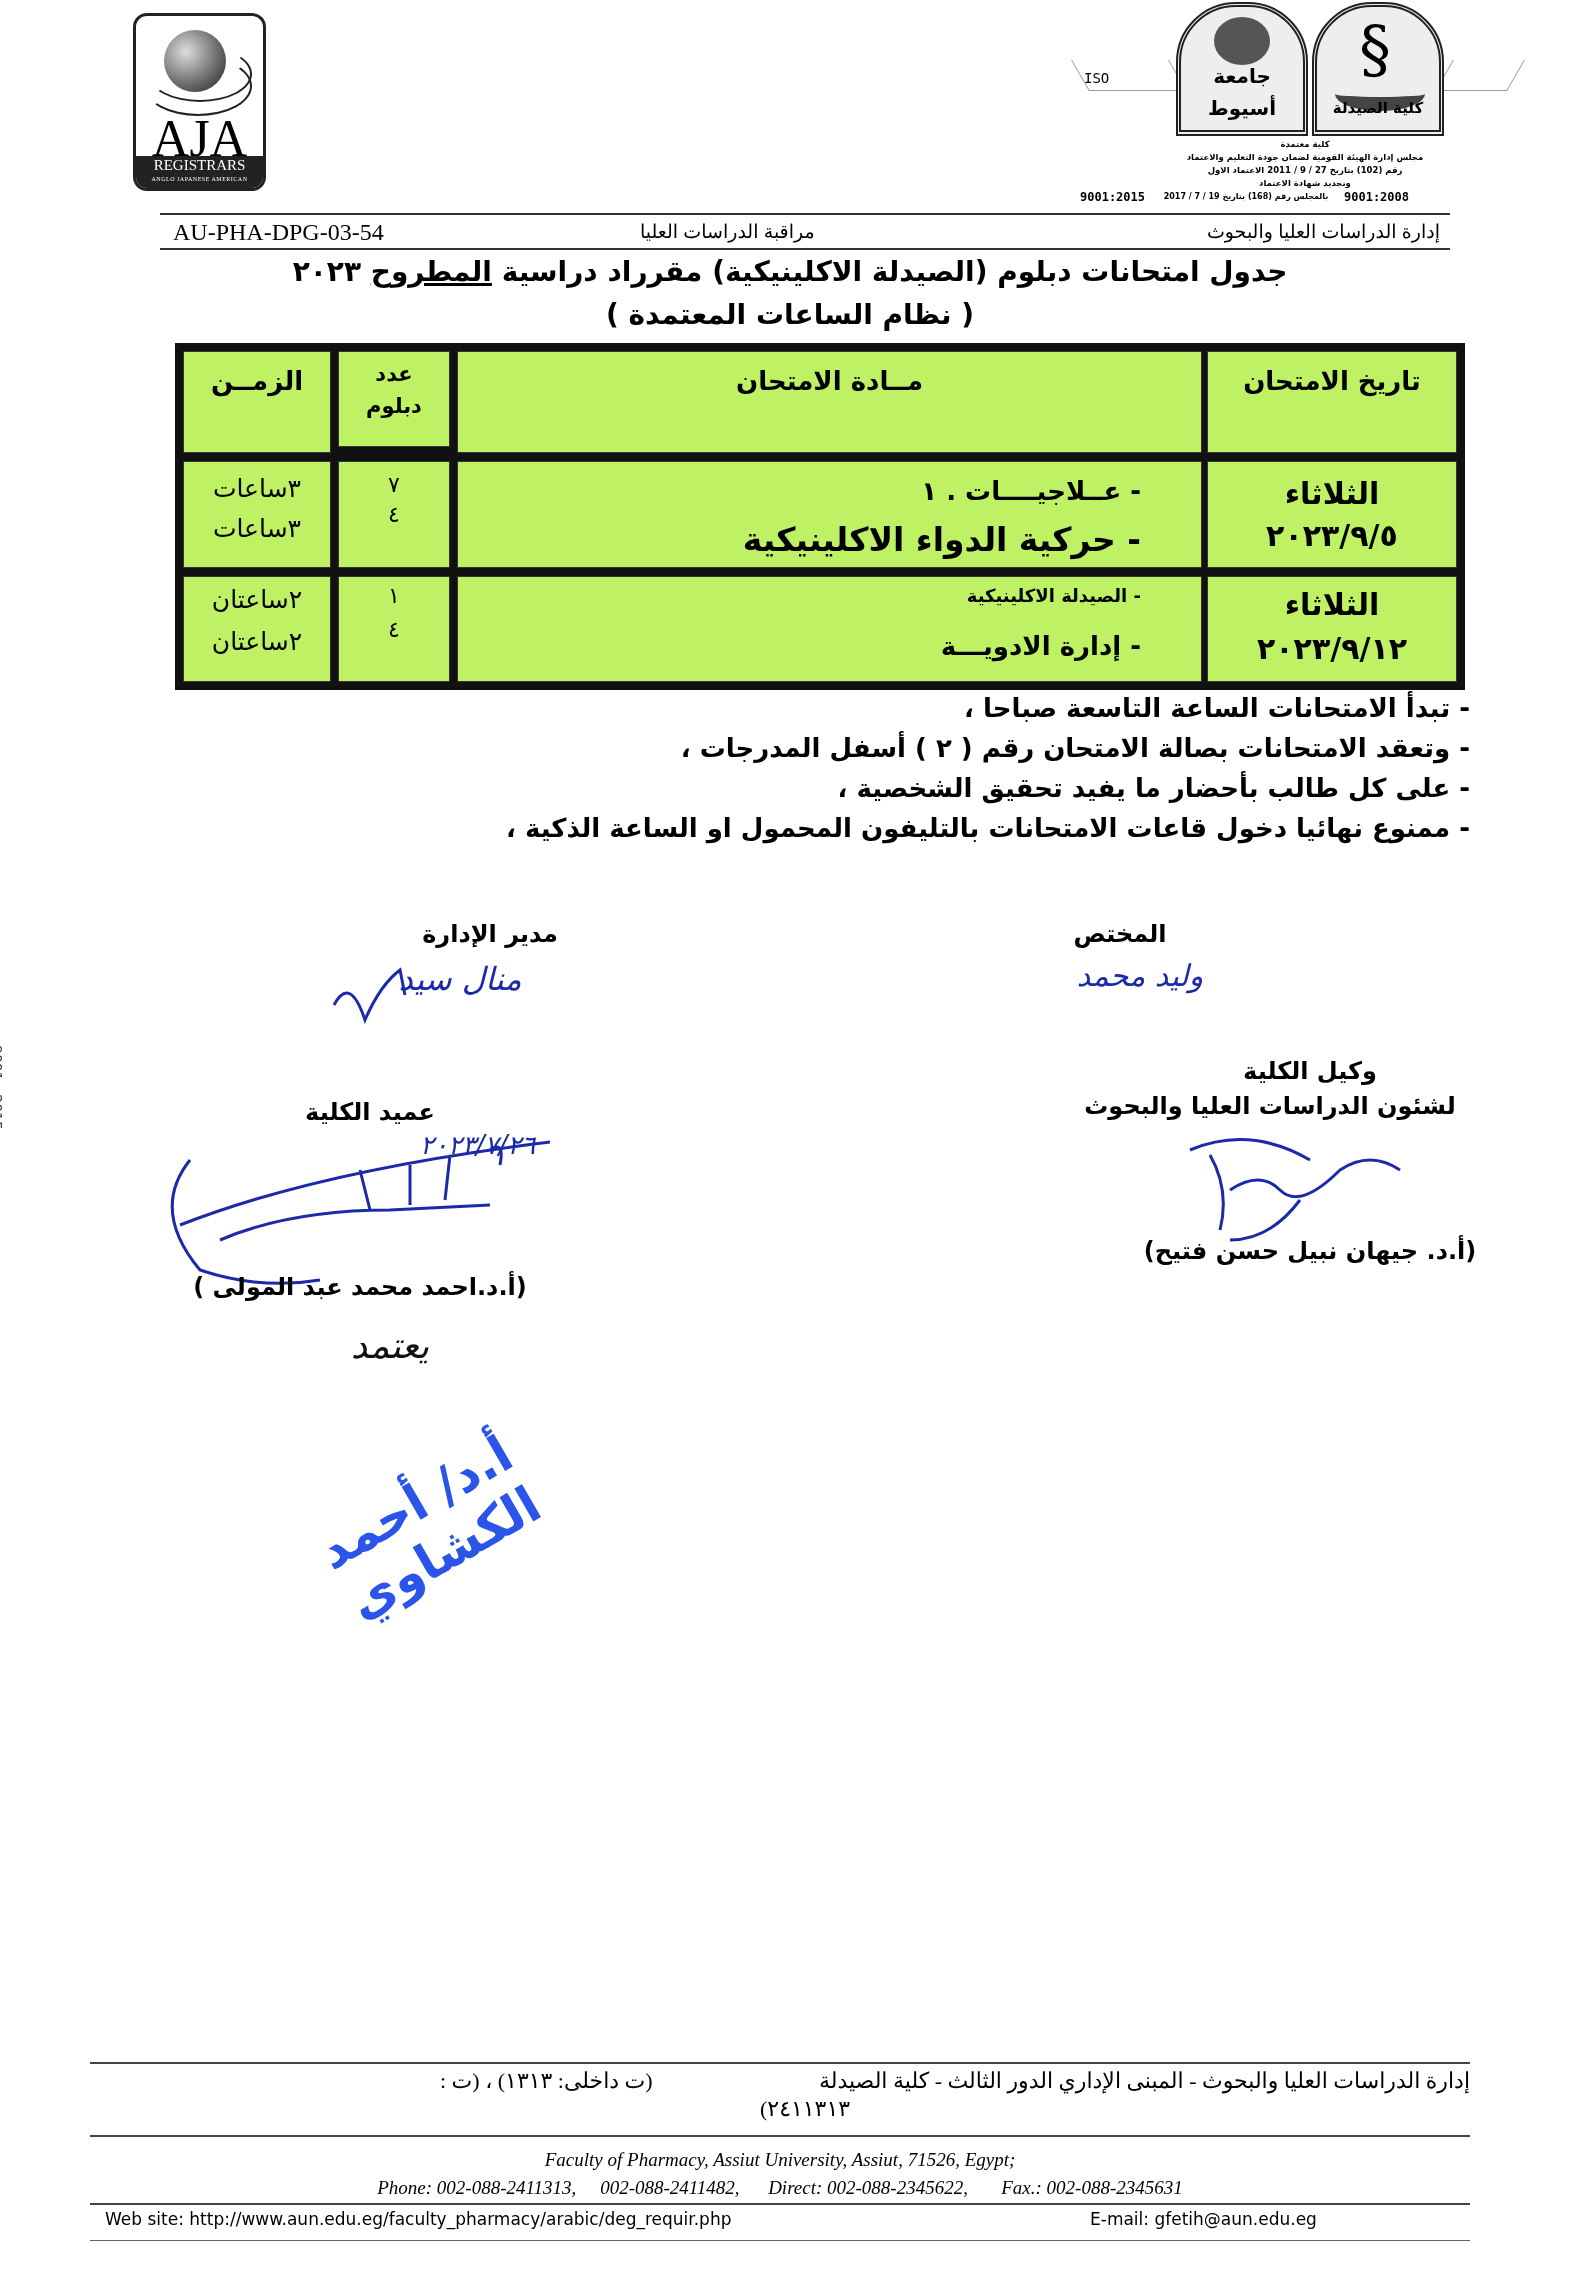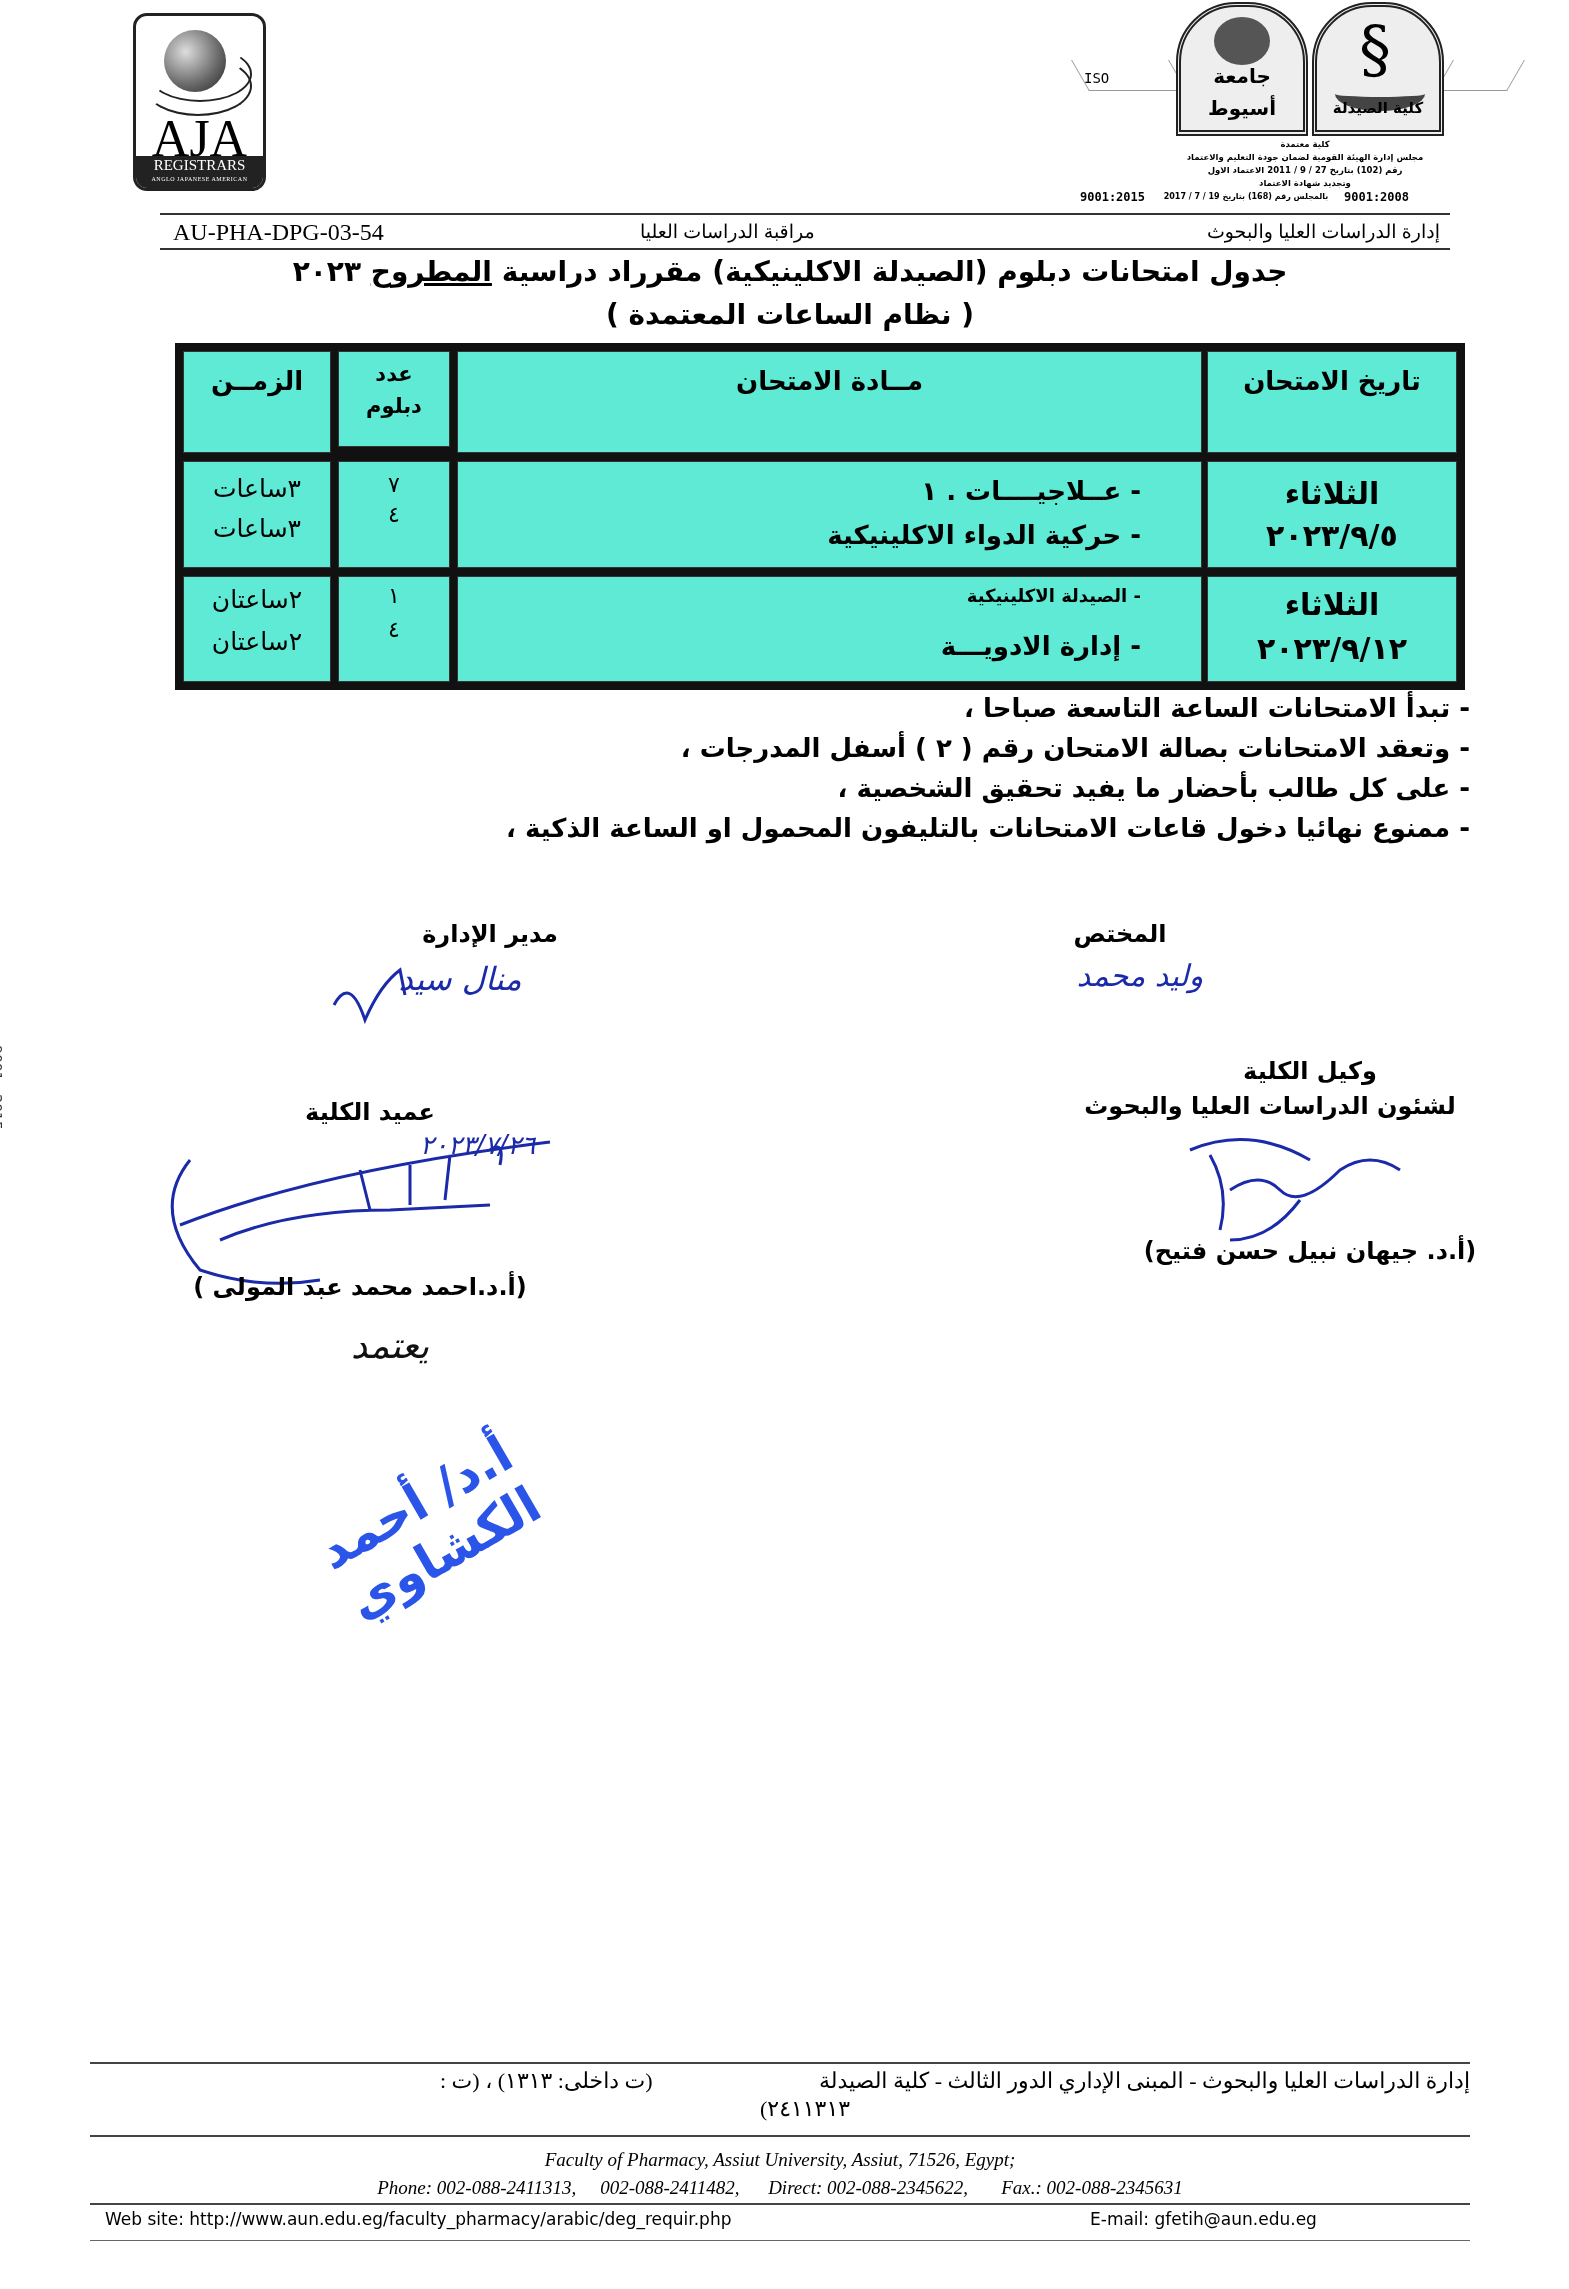--- a/index.html
+++ b/index.html
@@ -29,21 +29,21 @@
   .wing{position:absolute;border:1px solid #999;}
   
   .hline{position:absolute;height:2px;background:#333;}
   .hdr-code{left:173px;top:218px;font-family:"Liberation Serif",serif;font-size:24px;line-height:28px;}
   .hdr-mid{left:640px;top:218px;font-family:"Liberation Sans",sans-serif;font-size:19px;line-height:28px;}
   .hdr-right{left:1080px;top:218px;font-family:"Liberation Sans",sans-serif;font-size:19px;line-height:28px;width:360px;text-align:right;}
   .title{left:150px;width:1280px;text-align:center;font-weight:bold;font-size:28px;line-height:34px;}
   .title u{text-decoration:underline;text-decoration-thickness:3px;}
   
   .tbl{left:175px;top:343px;width:1290px;height:347px;background:#111;box-sizing:border-box;}
-  .cell{position:absolute;background:#5eead4;border:1px solid #333;box-sizing:border-box;font-weight:bold;}
+  .cell{position:absolute;background:#bef264;border:1px solid #333;box-sizing:border-box;font-weight:bold;}
   .cell .c{position:absolute;left:0;right:0;text-align:center;}
   .bullets{left:500px;top:688px;width:970px;font-weight:bold;font-size:26px;line-height:40px;text-align:right;}
   .sig-title{font-weight:bold;font-size:24px;line-height:32px;text-align:center;}
   .footer-ar{left:90px;top:2062px;width:1380px;font-family:"Liberation Serif",serif;font-size:22px;line-height:26px;}
   .foot-en{left:90px;width:1380px;text-align:center;font-family:"Liberation Serif",serif;font-style:italic;font-size:19px;line-height:24px;}
   .web{top:2208px;font-family:"DejaVu Sans",sans-serif;font-size:17px;line-height:22px;}
   .side{left:5px;top:1045px;font-size:14px;transform:rotate(90deg);transform-origin:left top;white-space:nowrap;font-family:"DejaVu Sans",sans-serif;color:#333;}
 </style>
 </head>
 <body>
@@ -110,21 +110,21 @@
   <div class="cell" style="left:8px;top:8px;width:148px;height:102px;">
     <div class="c rtl" style="top:14px;font-size:26px;">الزمــن</div>
   </div>
 
   <div class="cell" style="left:1032px;top:118px;width:250px;height:107px;">
     <div class="c rtl" style="top:14px;font-size:30px;">الثلاثاء</div>
     <div class="c" style="top:56px;font-size:30px;">٢٠٢٣/٩/٥</div>
   </div>
   <div class="cell" style="left:282px;top:118px;width:745px;height:107px;">
     <div class="abs rtl" style="right:60px;top:14px;font-size:26px;">-   عــلاجيــــات . ١</div>
-    <div class="abs rtl" style="right:60px;top:58px;font-size:26px;">-   حركية الدواء الاكلينيكية</div>
+    <div class="abs rtl" style="right:60px;top:58px;font-size:33px;">-   حركية الدواء الاكلينيكية</div>
   </div>
   <div class="cell" style="left:163px;top:118px;width:112px;height:107px;">
     <div class="c" style="top:10px;font-size:22px;font-weight:normal;">٧</div>
     <div class="c" style="top:40px;font-size:22px;font-weight:normal;">٤</div>
   </div>
   <div class="cell" style="left:8px;top:118px;width:148px;height:107px;">
     <div class="c rtl" style="top:12px;font-size:25px;font-weight:normal;">٣ساعات</div>
     <div class="c rtl" style="top:52px;font-size:25px;font-weight:normal;">٣ساعات</div>
   </div>
 

